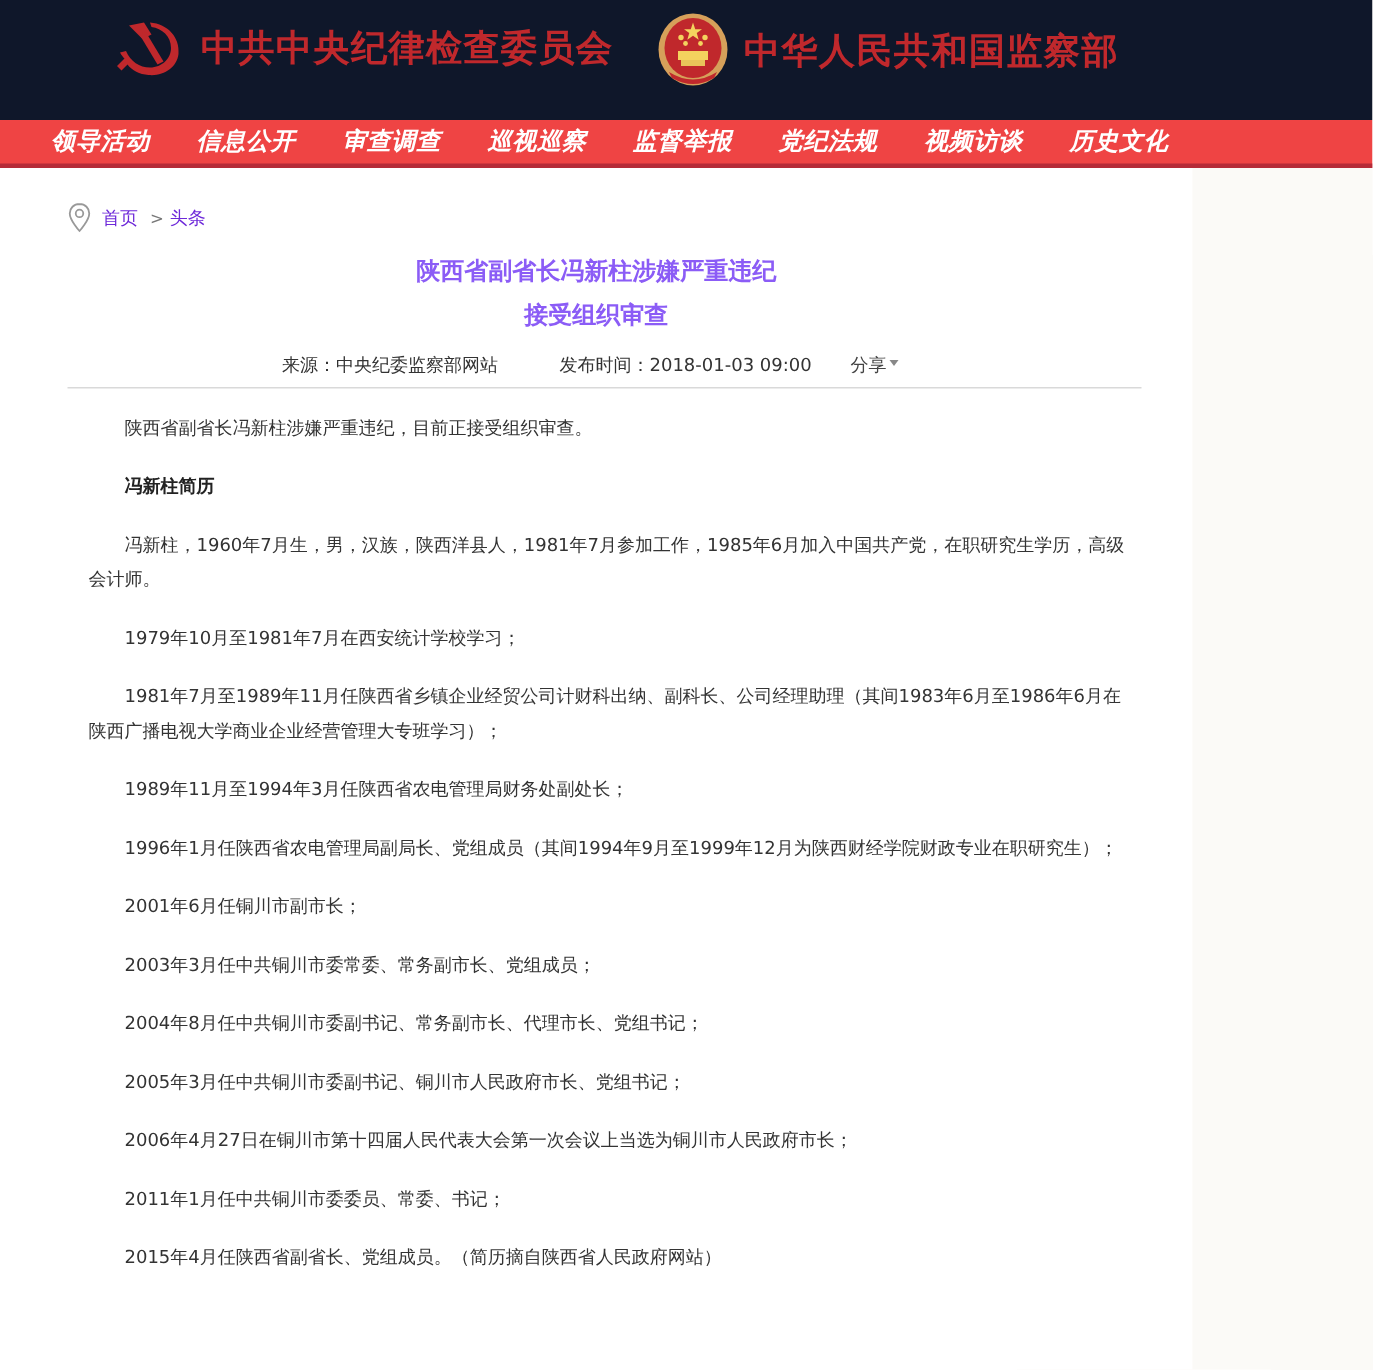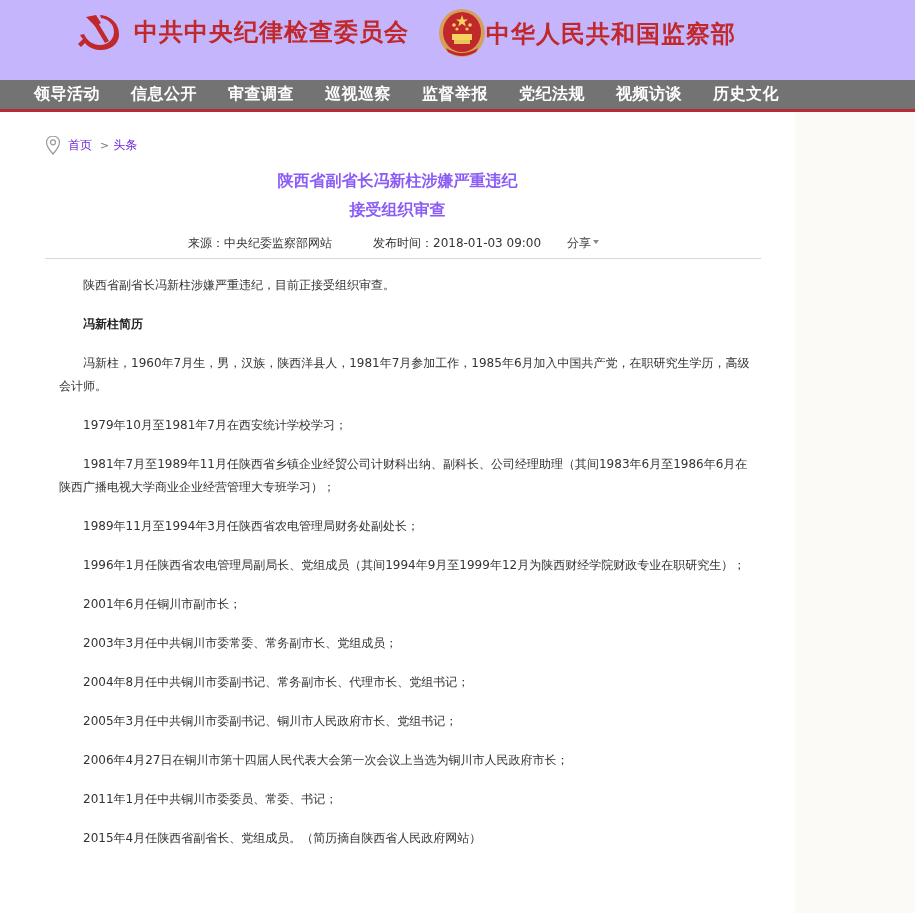--- a/index.html
+++ b/index.html
@@ -1,27 +1,27 @@
 <!DOCTYPE html>
 <html><head>
   <meta charset="utf-8">
   <style>
     * { margin: 0; padding: 0; box-sizing: border-box; }
     html, body { width: 915px; height: 913px; overflow: hidden; background: #fdfcfa; }
     body { font-family: "DejaVu Sans", "Liberation Sans", sans-serif; color: #333; position: relative; }
 
-    .header { position: absolute; left: 0; top: 0; width: 915px; height: 80px; background: #c4b5fd; }
+    .header { position: absolute; left: 0; top: 0; width: 915px; height: 80px; background: #0f172a; }
     .logo-group { position: absolute; display: flex; align-items: center; }
     .logo-group.ccdi { left: 76px; top: 12px; }
     .logo-group.mos { left: 438px; top: 8px; }
     .logo-text { font-family: "DejaVu Serif", "Liberation Serif", serif; font-weight: bold; color: #c0282c; font-size: 24px; letter-spacing: 1px; white-space: nowrap; }
     .logo-group.ccdi .logo-text { margin-left: 12px; }
-    .logo-group.mos .logo-text { }
+    .logo-group.mos .logo-text { margin-left: 10px; }
 
-    .nav { position: absolute; left: 0; top: 80px; width: 915px; height: 32px; background: #737373; border-bottom: 3px solid #b52b38; }
+    .nav { position: absolute; left: 0; top: 80px; width: 915px; height: 32px; background: #ef4444; border-bottom: 3px solid #b52b38; font-style: italic; }
     .nav ul { list-style: none; display: flex; padding-left: 34px; height: 29px; align-items: center; }
     .nav li { font-family: "DejaVu Serif", "Liberation Serif", serif; color: #ffffff; font-size: 16px; font-weight: bold; margin-right: 31px; white-space: nowrap; letter-spacing: 0.5px; cursor: pointer; }
 
     .content { position: absolute; left: 0; top: 112px; width: 795px; height: 801px; background: #ffffff; }
     .sidebar-bg { position: absolute; left: 795px; top: 112px; width: 120px; height: 801px; background: #fbfaf7; }
 
     .breadcrumb { position: absolute; left: 45px; top: 135px; display: flex; align-items: center; font-size: 12px; color: #555; }
     .breadcrumb .pin { width: 16px; height: 20px; margin-right: 7px; }
     .breadcrumb a { color: #6d28d9; text-decoration: none; cursor: pointer; }
     .breadcrumb .sep { margin: 0 4px 0 8px; color: #777; font-size: 11px; }

